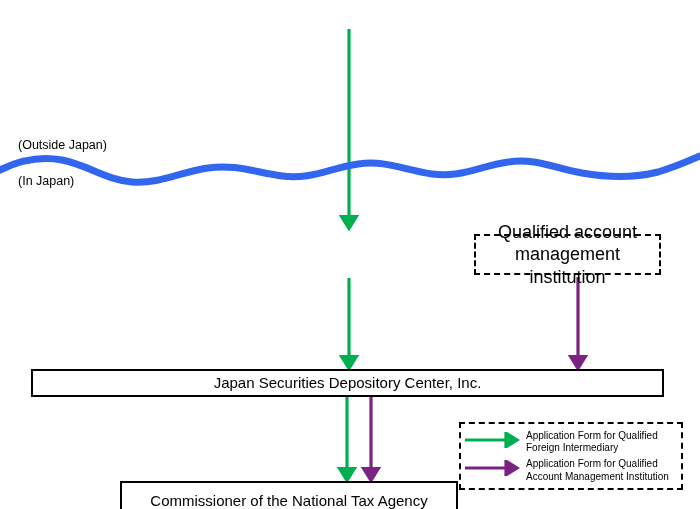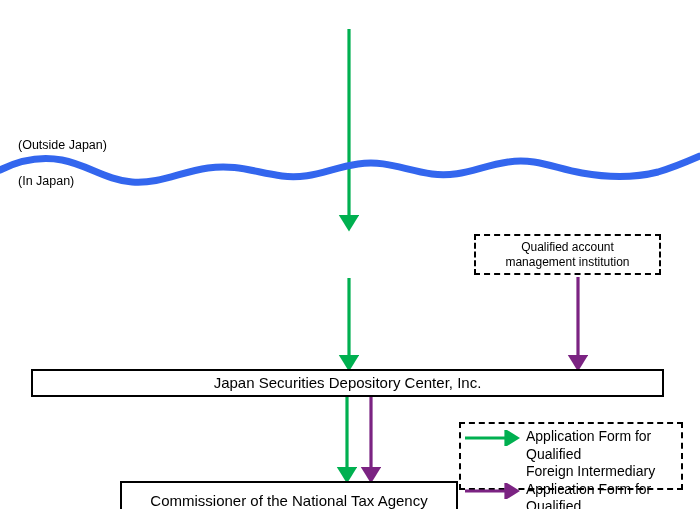--- a/index.html
+++ b/index.html
@@ -62,21 +62,21 @@
     top: 234px;
     width: 187px;
     height: 41px;
     box-sizing: border-box;
     border: 2px dashed #000000;
     background: #ffffff;
     display: flex;
     align-items: center;
     justify-content: flex-end;
     text-align: center;
-    font-size: 12px;
+    font-size: 18px;
     line-height: 1.25;
     color: #000000;
   }
   #box-jasdec {
     left: 31px;
     top: 369px;
     width: 633px;
     height: 28px;
     font-size: 15px;
   }
@@ -128,21 +128,21 @@
     align-items: flex-start;
     gap: 4px;
   }
   .legend-arrow {
     flex: 0 0 auto;
     width: 58px;
     height: 16px;
     margin-top: 2px;
   }
   .legend-text {
-    font-size: 14px;
+    font-size: 10px;
     line-height: 1.25;
     color: #000000;
     white-space: pre-line;
   }
 </style>
 </head>
 <body>
 
 <div id="canvas">
 

